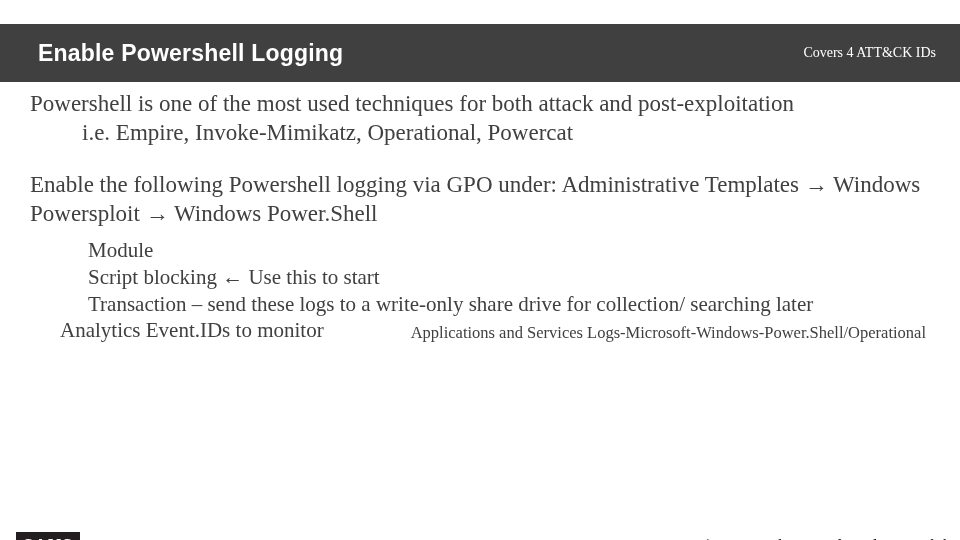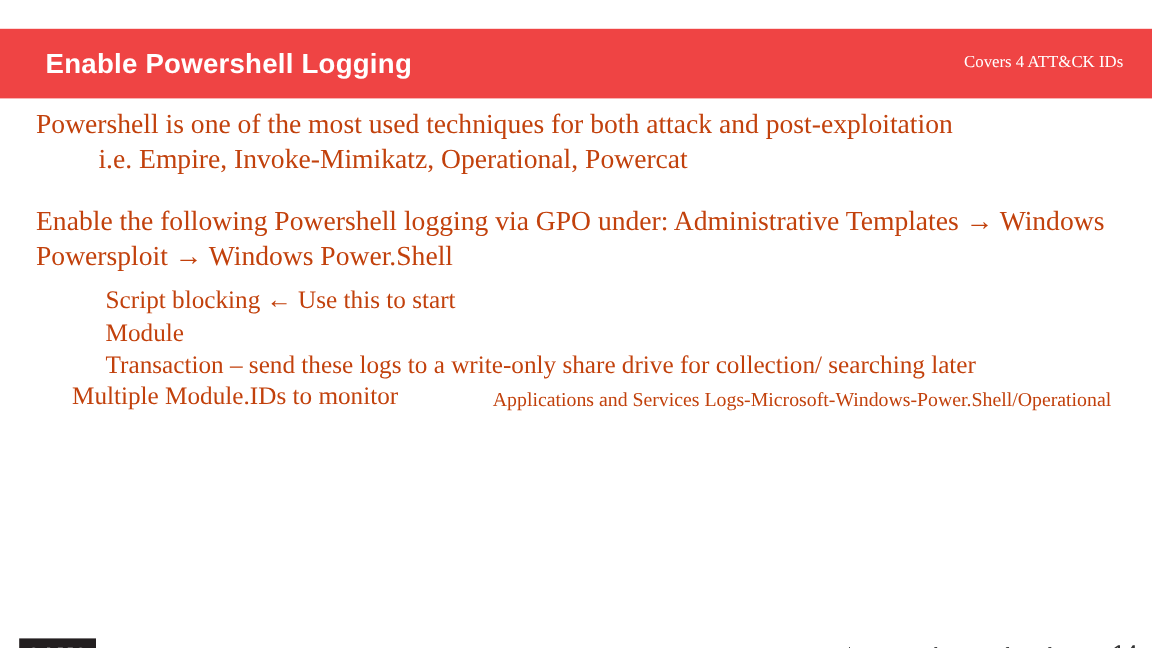--- a/index.html
+++ b/index.html
@@ -1,20 +1,20 @@
 <!DOCTYPE html>
 <html><head>
 <meta charset="utf-8">
 <style>
   html,body{margin:0;padding:0;width:960px;height:540px;font-family:Georgia,'Times New Roman',serif;background:#fff;overflow:hidden}
   .slide{width:960px;height:540px;position:relative;box-sizing:border-box}
-  .titlebar{background:#ef4444;color:#fff;height:58px;display:flex;align-items:center;justify-content:space-between;padding:0 24px 0 38px;box-sizing:border-box;margin-top:24px}
+  .titlebar{background:#404040;color:#fff;height:58px;display:flex;align-items:center;justify-content:space-between;padding:0 24px 0 38px;box-sizing:border-box;margin-top:24px}
   .titlebar .title{font-family:Arial,Helvetica,sans-serif;font-weight:700;font-size:23px;letter-spacing:.2px}
   .titlebar .covers{font-size:14px}
-  .body{padding:7px 30px 0 30px;color:#c2410c;font-size:23px;line-height:1.28}
+  .body{padding:7px 30px 0 30px;color:#404040;font-size:23px;line-height:1.28}
   .indent1{padding-left:52px}
   .para{margin:0}
   .gap{height:22px}
   .sub{font-size:21px;padding-left:58px}
   .sub2{font-size:21px;padding-left:30px}
   .logs{text-align:right;font-size:16.5px;font-family:Liberation Serif, serif;padding-right:4px;line-height:1.35;margin-top:-22px}
   .footer{position:absolute;bottom:0;left:0;right:0;height:36px;display:flex;align-items:center;justify-content:space-between;padding:0 12px 0 16px;box-sizing:border-box}
   .sans-logo{background:#231f20;color:#fff;font-family:'Times New Roman',serif;font-weight:700;font-size:18px;letter-spacing:1px;padding:5px 7px 3px 7px;line-height:1;border-bottom:3px solid #fff}
   .footer-right{display:flex;align-items:center;gap:18px}
   .course{font-size:16.5px;font-family:Georgia,serif}
@@ -29,24 +29,24 @@
     <span class="title">Enable Powershell Logging</span>
     <span class="covers">Covers 4 ATT&amp;CK IDs</span>
   </div>
 
   <div class="body">
     <p class="para">Powershell is one of the most used techniques for both attack and post-exploitation</p>
     <p class="para indent1">i.e. Empire, Invoke-Mimikatz, Operational, Powercat</p>
     <div class="gap"></div>
     <p class="para">Enable the following Powershell logging via GPO under: Administrative Templates → Windows Powersploit → Windows Power.Shell</p>
     <div style="height:8px"></div>
+    <p class="para sub">Module</p>
     <p class="para sub">Script blocking ← Use this to start</p>
-    <p class="para sub">Module</p>
     <p class="para sub">Transaction – send these logs to a write-only share drive for collection/ searching later</p>
-    <p class="para sub2">Multiple Module.IDs to monitor</p>
+    <p class="para sub2">Analytics Event.IDs to monitor</p>
     <div class="logs">
       <div>Applications and Services Logs-Microsoft-Windows-Power.Shell/Operational</div>
     </div>
   </div>
 
   <div class="footer">
     <span class="sans-logo">SANS</span>
     <div class="footer-right">
       <span class="course">SEC 555 | SIEM with Tactical Analytics</span>
       <span class="pagenum">14</span>

